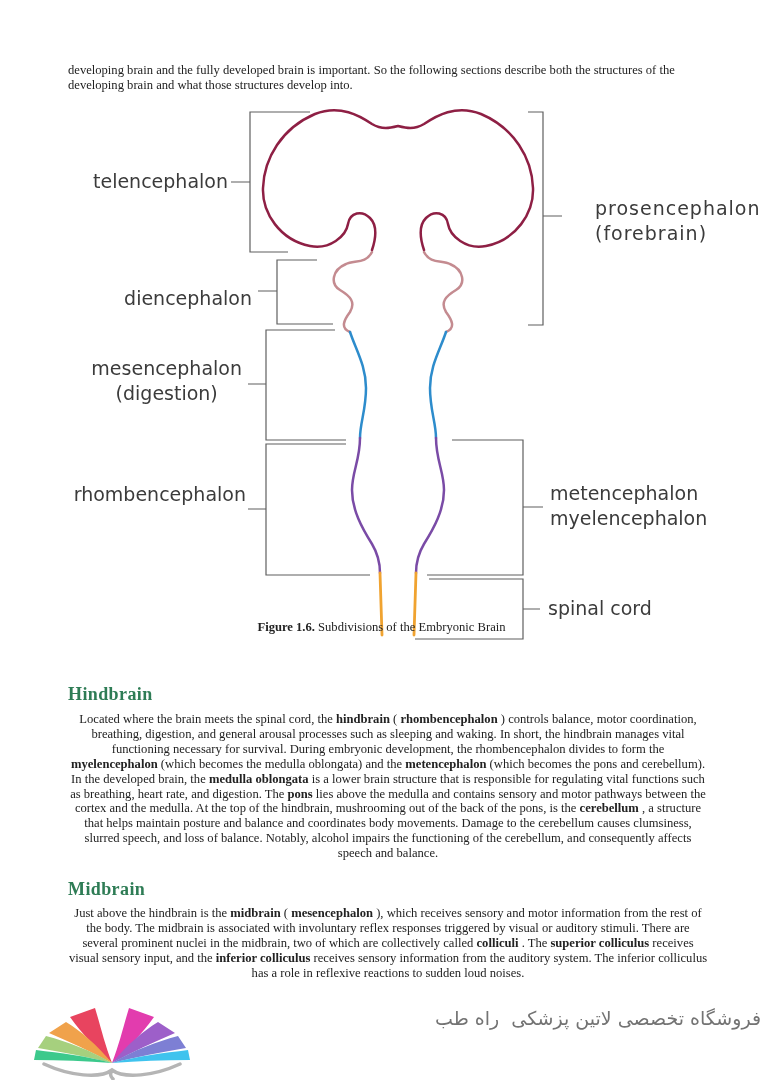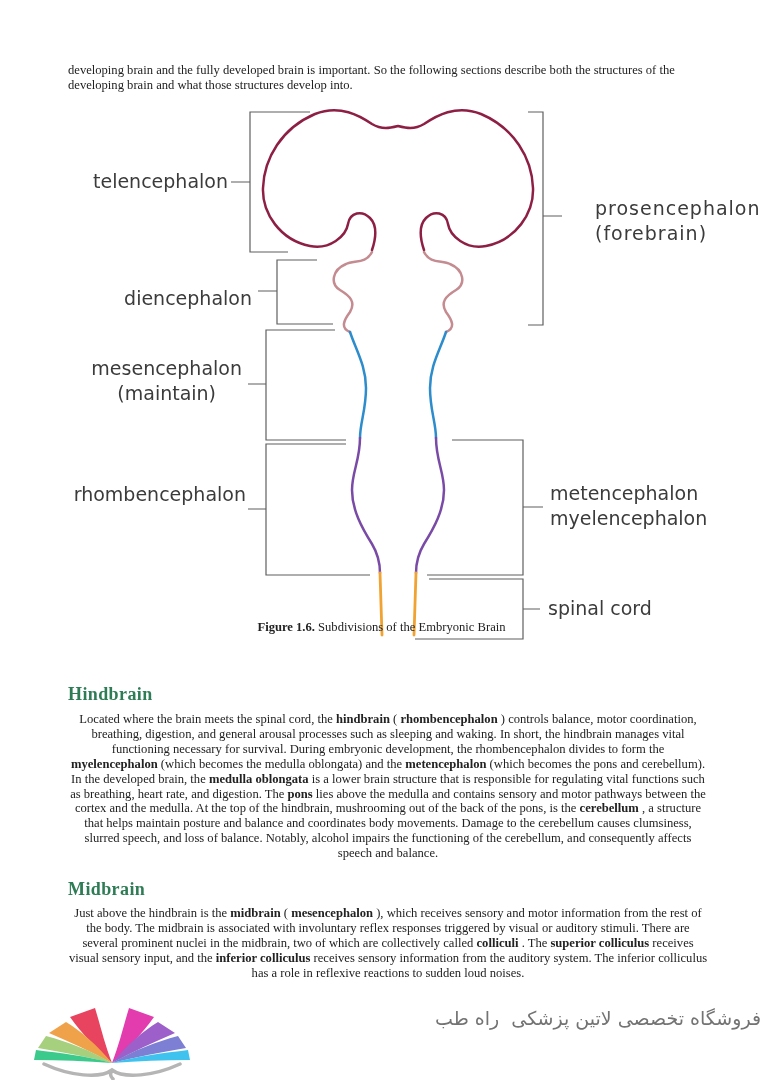--- a/index.html
+++ b/index.html
@@ -58,21 +58,21 @@
       <path fill="none" stroke-width="2.5" stroke-linecap="round" d="M436,335 C436,357 444,369 444,387 C444,407 434,425 424,441 C418,451 416,460 416,470" stroke="#7a4ba6"></path>
 
       <path fill="none" stroke-width="2.8" stroke-linecap="round" d="M380,470 L382,532" stroke="#f0a330"></path>
       <path fill="none" stroke-width="2.8" stroke-linecap="round" d="M416,470 L414,532" stroke="#f0a330"></path>
     </svg>
 
     <div class="fig-label ta-r" style="right:535px;top:66px;">telencephalon</div>
     <div class="fig-label ta-r" style="right:511px;top:175px;margin-top:8px;">diencephalon</div>
     <div class="fig-label ta-c" style="right:521px;top:253px;">
       <div>mesencephalon</div>
-      <div>(maintain)</div>
+      <div>(digestion)</div>
     </div>
     <div class="fig-label ta-c" style="right:517px;top:379px;">
       <div>rhombencephalon</div>
     </div>
     <div class="fig-label prosen" style="left:572px;top:93px;">
       <div>prosencephalon</div>
       <div>(forebrain)</div>
     </div>
     <div class="fig-label" style="left:550px;top:378px;">
       <div>metencephalon</div>

